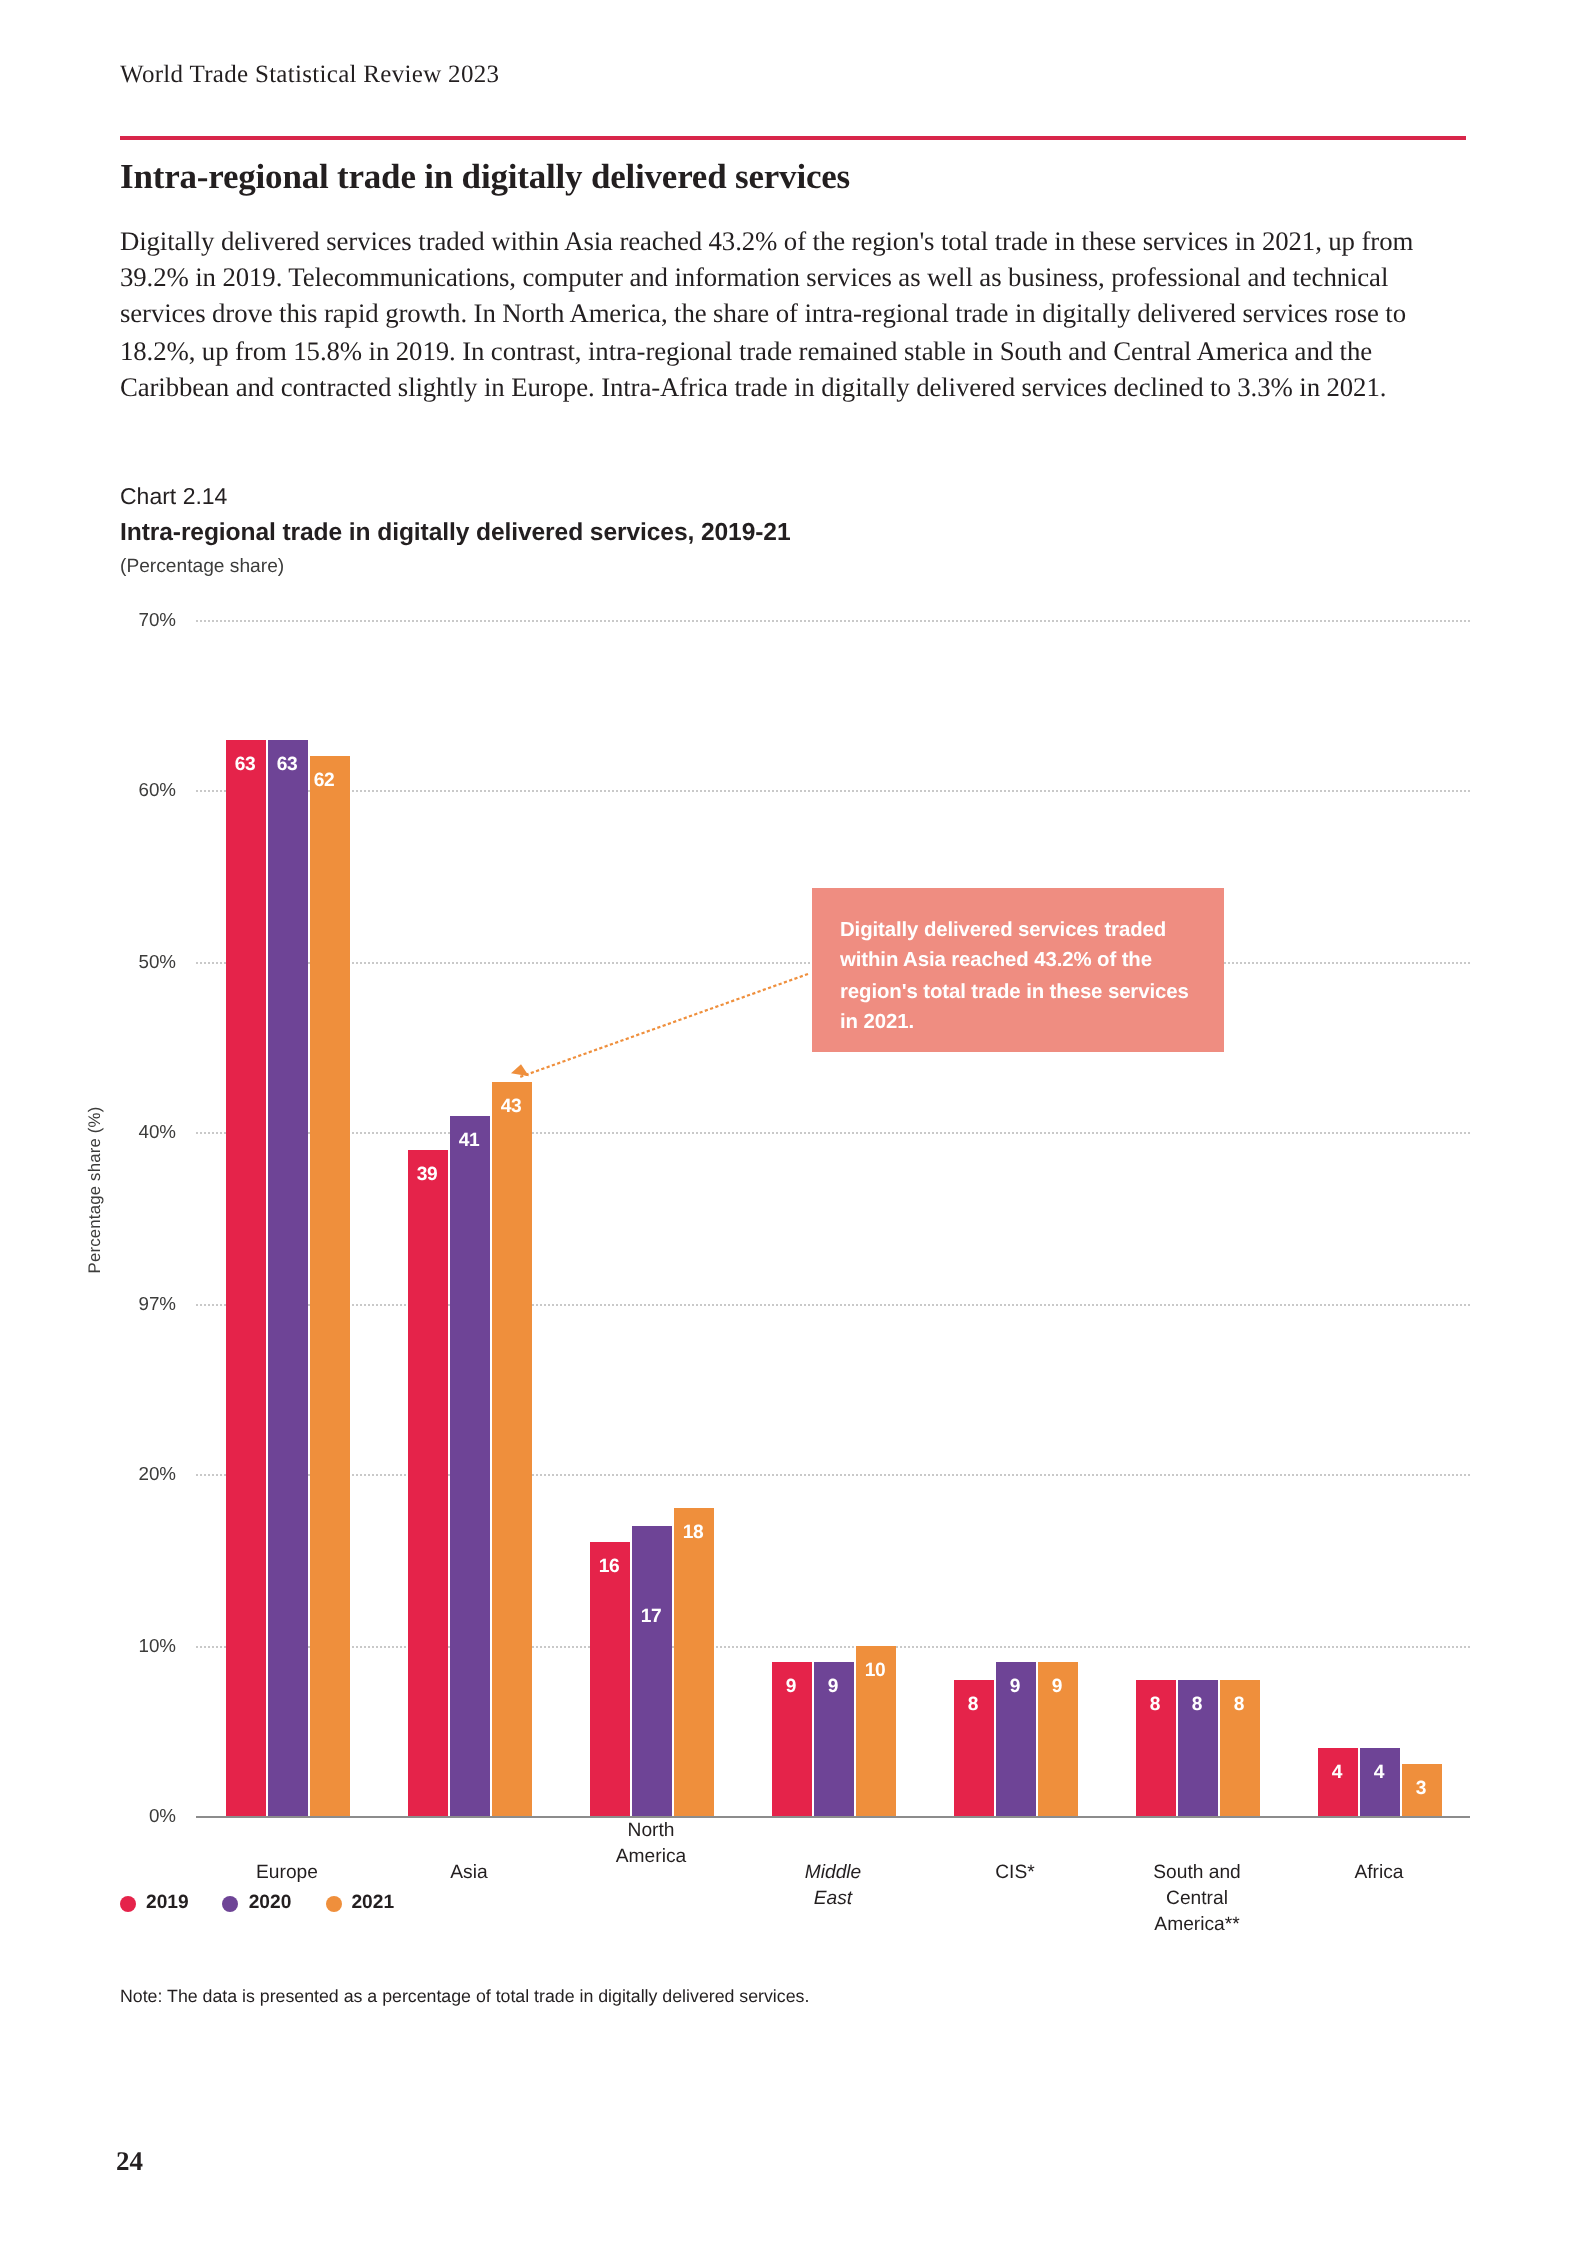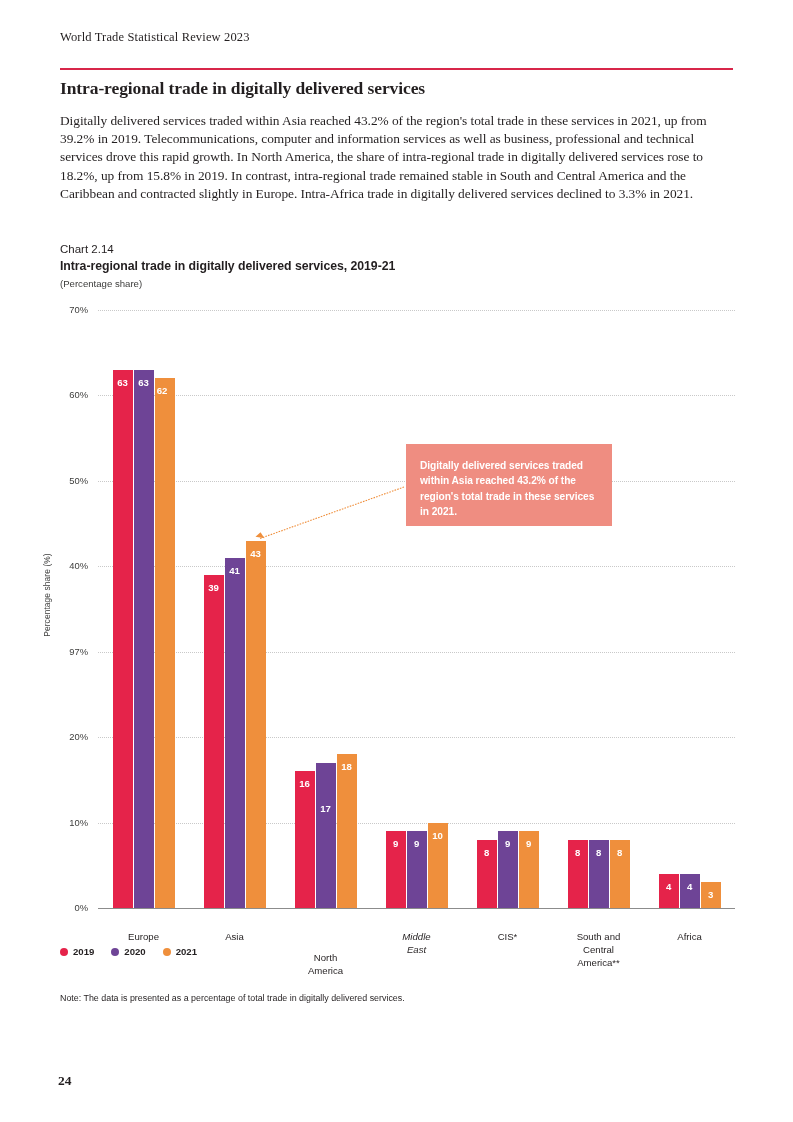--- a/index.html
+++ b/index.html
@@ -291,21 +291,21 @@
       <div class="bar" style="left: 658.5px; top: 873.829px; width: 20px; height: 34.1714px; background: rgb(229, 35, 74);"></div>
       <div class="bar-label" style="left: 658.5px; width: 20px; top: 880.829px;">4</div>
       <div class="bar" style="left: 679.5px; top: 873.829px; width: 20px; height: 34.1714px; background: rgb(110, 68, 150);"></div>
       <div class="bar-label" style="left: 679.5px; width: 20px; top: 880.829px;">4</div>
       <div class="bar" style="left: 700.5px; top: 882.371px; width: 20px; height: 25.6286px; background: rgb(239, 143, 60);"></div>
       <div class="bar-label" style="left: 700.5px; width: 20px; top: 889.371px;">3</div>
     </div>
   <div id="xlabel-layer">
       <div class="xlabel" style="left: 83.5px; width: 120px; top: 917px;">Europe</div>
       <div class="xlabel" style="left: 174.5px; width: 120px; top: 917px;">Asia</div>
-      <div class="xlabel" style="left: 265.5px; width: 120px; top: 938px;">North<br>America</div>
+      <div class="xlabel" style="left: 265.5px; width: 120px; top: 896px;">North<br>America</div>
       <div class="xlabel" style="left: 356.5px; width: 120px; top: 917px; font-style: italic;">Middle<br>East</div>
       <div class="xlabel" style="left: 447.5px; width: 120px; top: 917px;">CIS*</div>
       <div class="xlabel" style="left: 538.5px; width: 120px; top: 917px;">South and<br>Central<br>America**</div>
       <div class="xlabel" style="left: 629.5px; width: 120px; top: 917px;">Africa</div>
     </div>
   <svg id="arrow-layer" width="793" height="1122" style="position:absolute;left:0;top:0;">
       <line x1="404" y1="487" x2="259.5" y2="538.6571428571428" stroke="#ef8f3c" stroke-width="1.1" stroke-dasharray="1.6 1.2"></line>
       <path d="M255.5 536.6571428571428 l 9 1.5 l -4 -6 z" fill="#ef8f3c"></path>
     </svg>
 </div>

